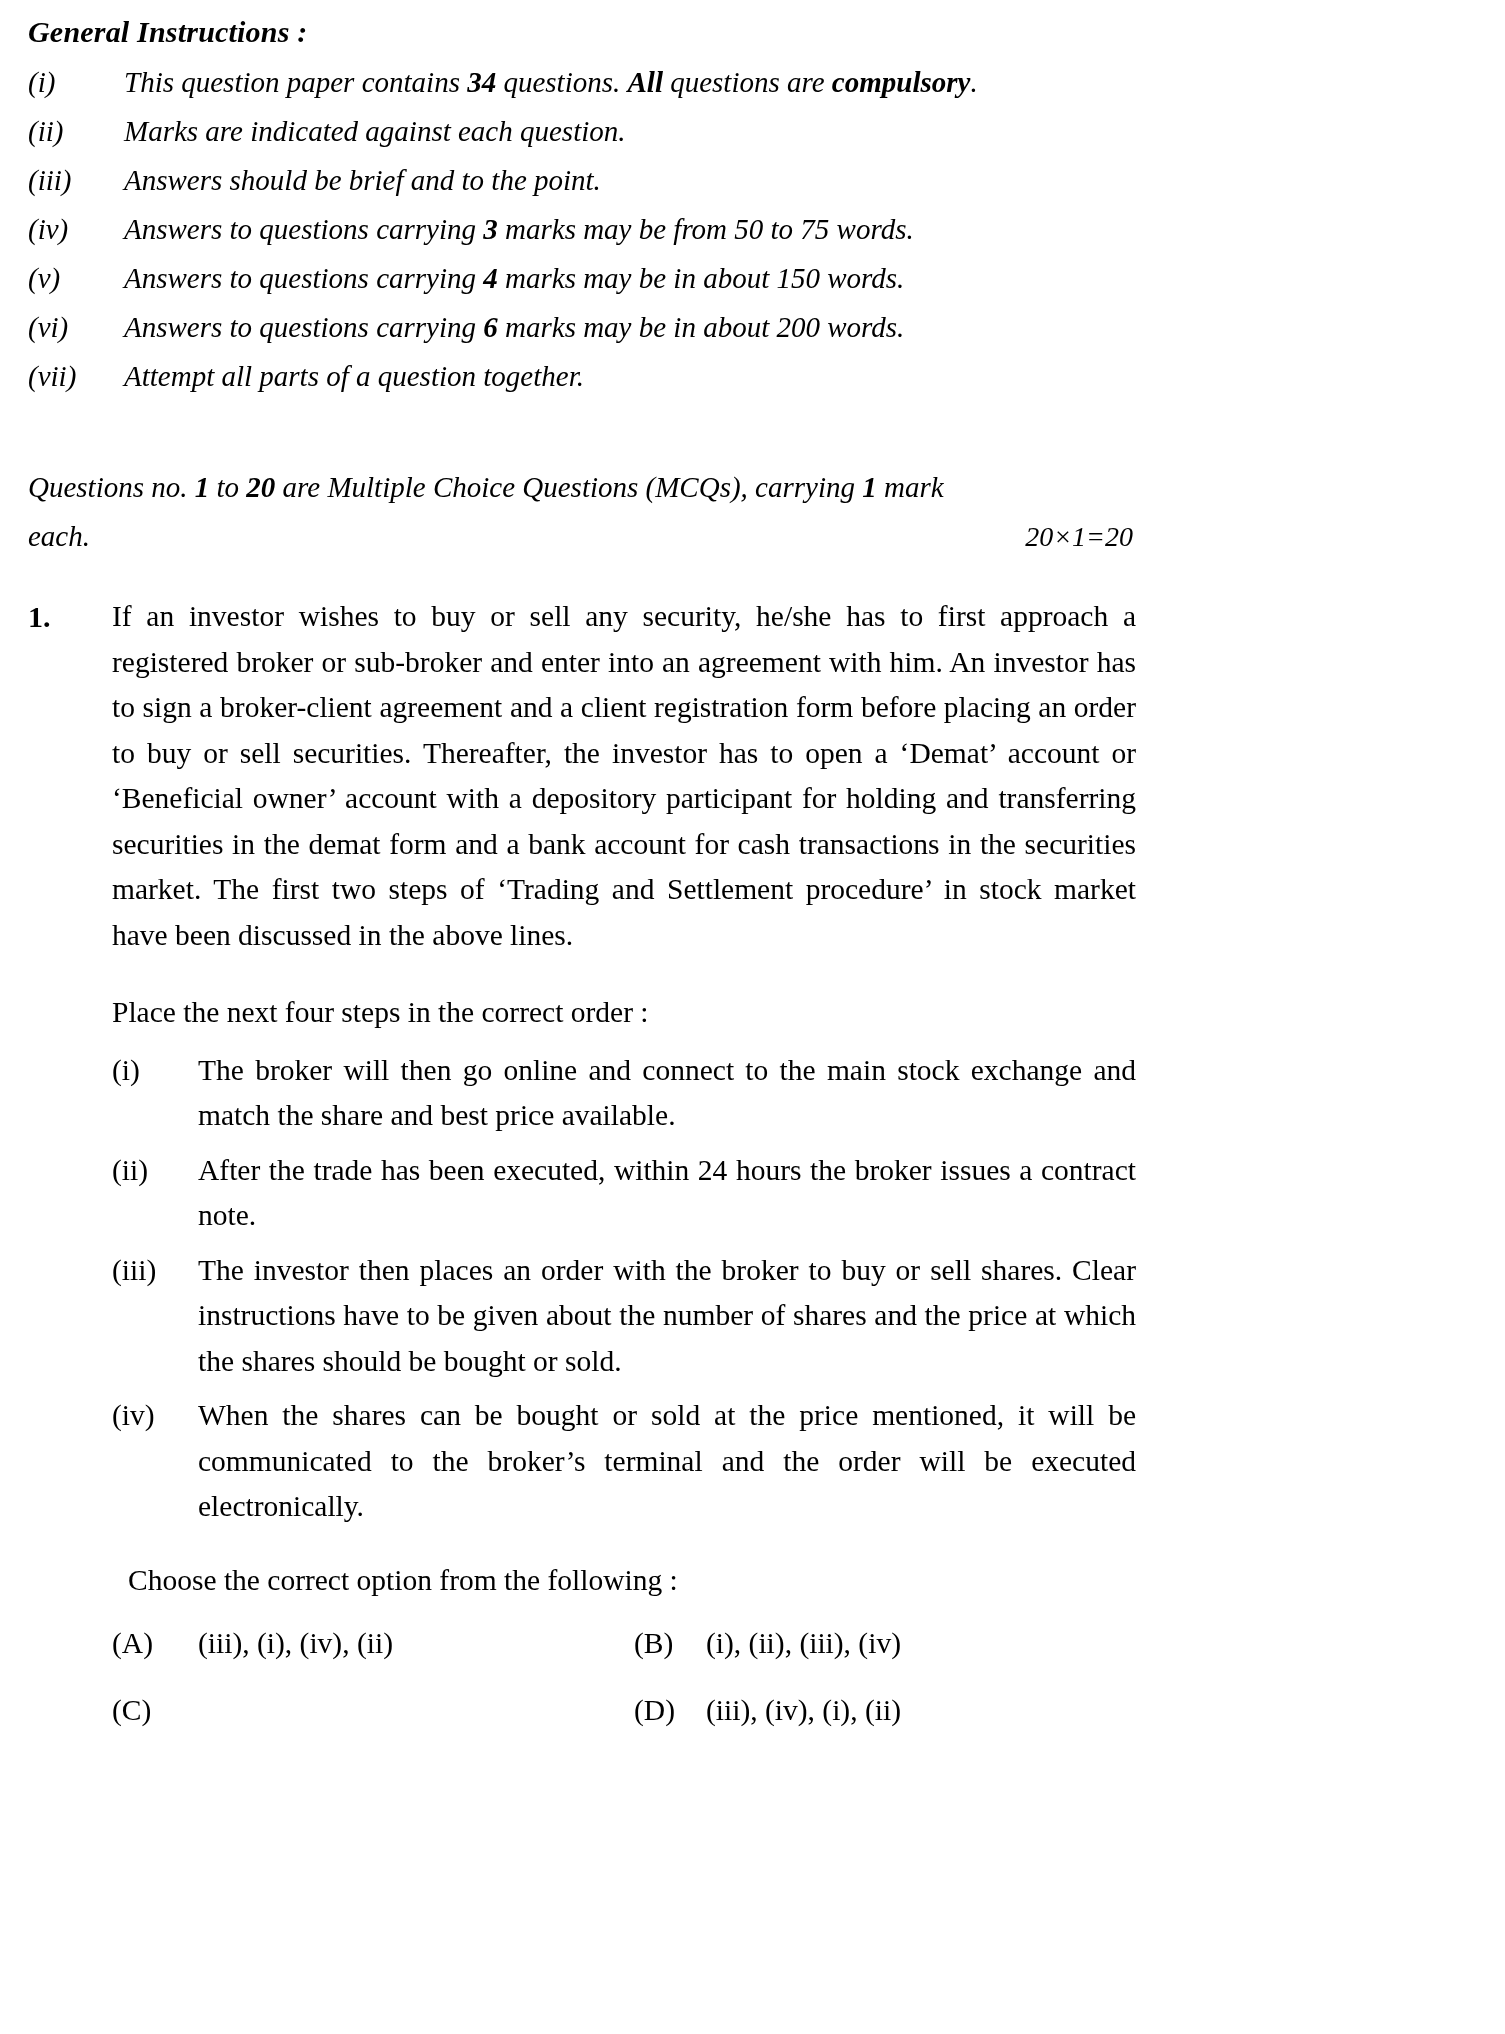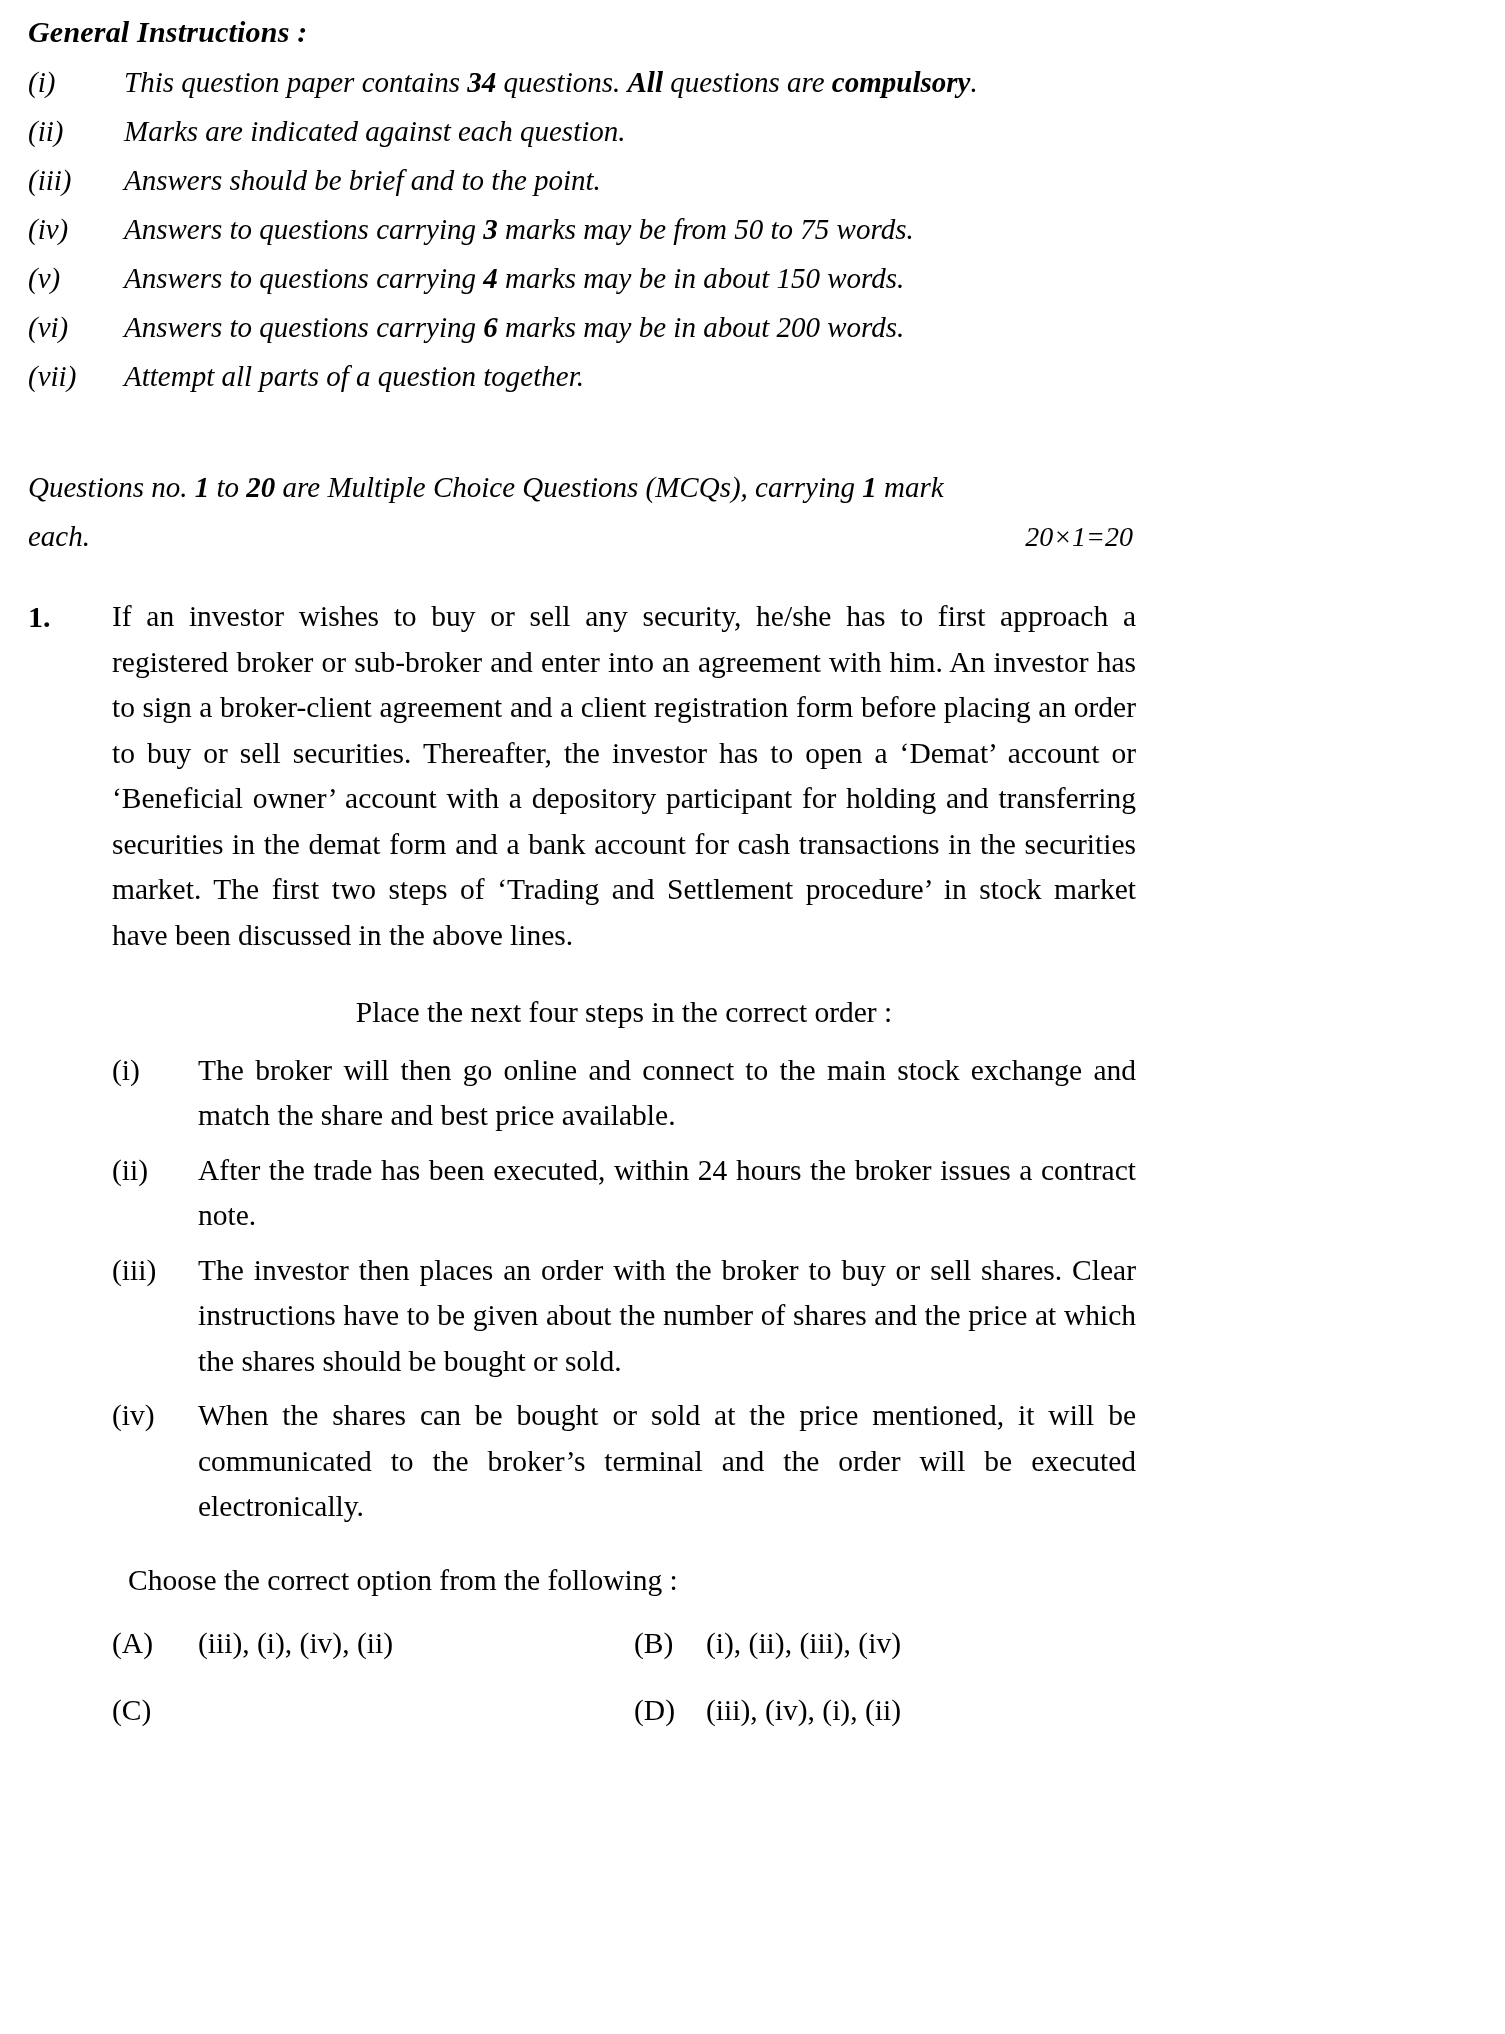--- a/index.html
+++ b/index.html
@@ -107,21 +107,20 @@
     line-height: 45.5px;
     text-align: justify;
     text-justify: inter-word;
     margin: 0;
     hyphens: none;
   }
   .q-lead {
     font-size: 29.5px;
     line-height: 45.5px;
     margin: 32px 0 12px 0;
-    text-align: center;
   }
   .sub-list {
     margin-top: 10px;
   }
   .sub-row {
     display: flex;
     align-items: flex-start;
     margin-top: 9px;
   }
   .sub-row:first-child { margin-top: 0; }

